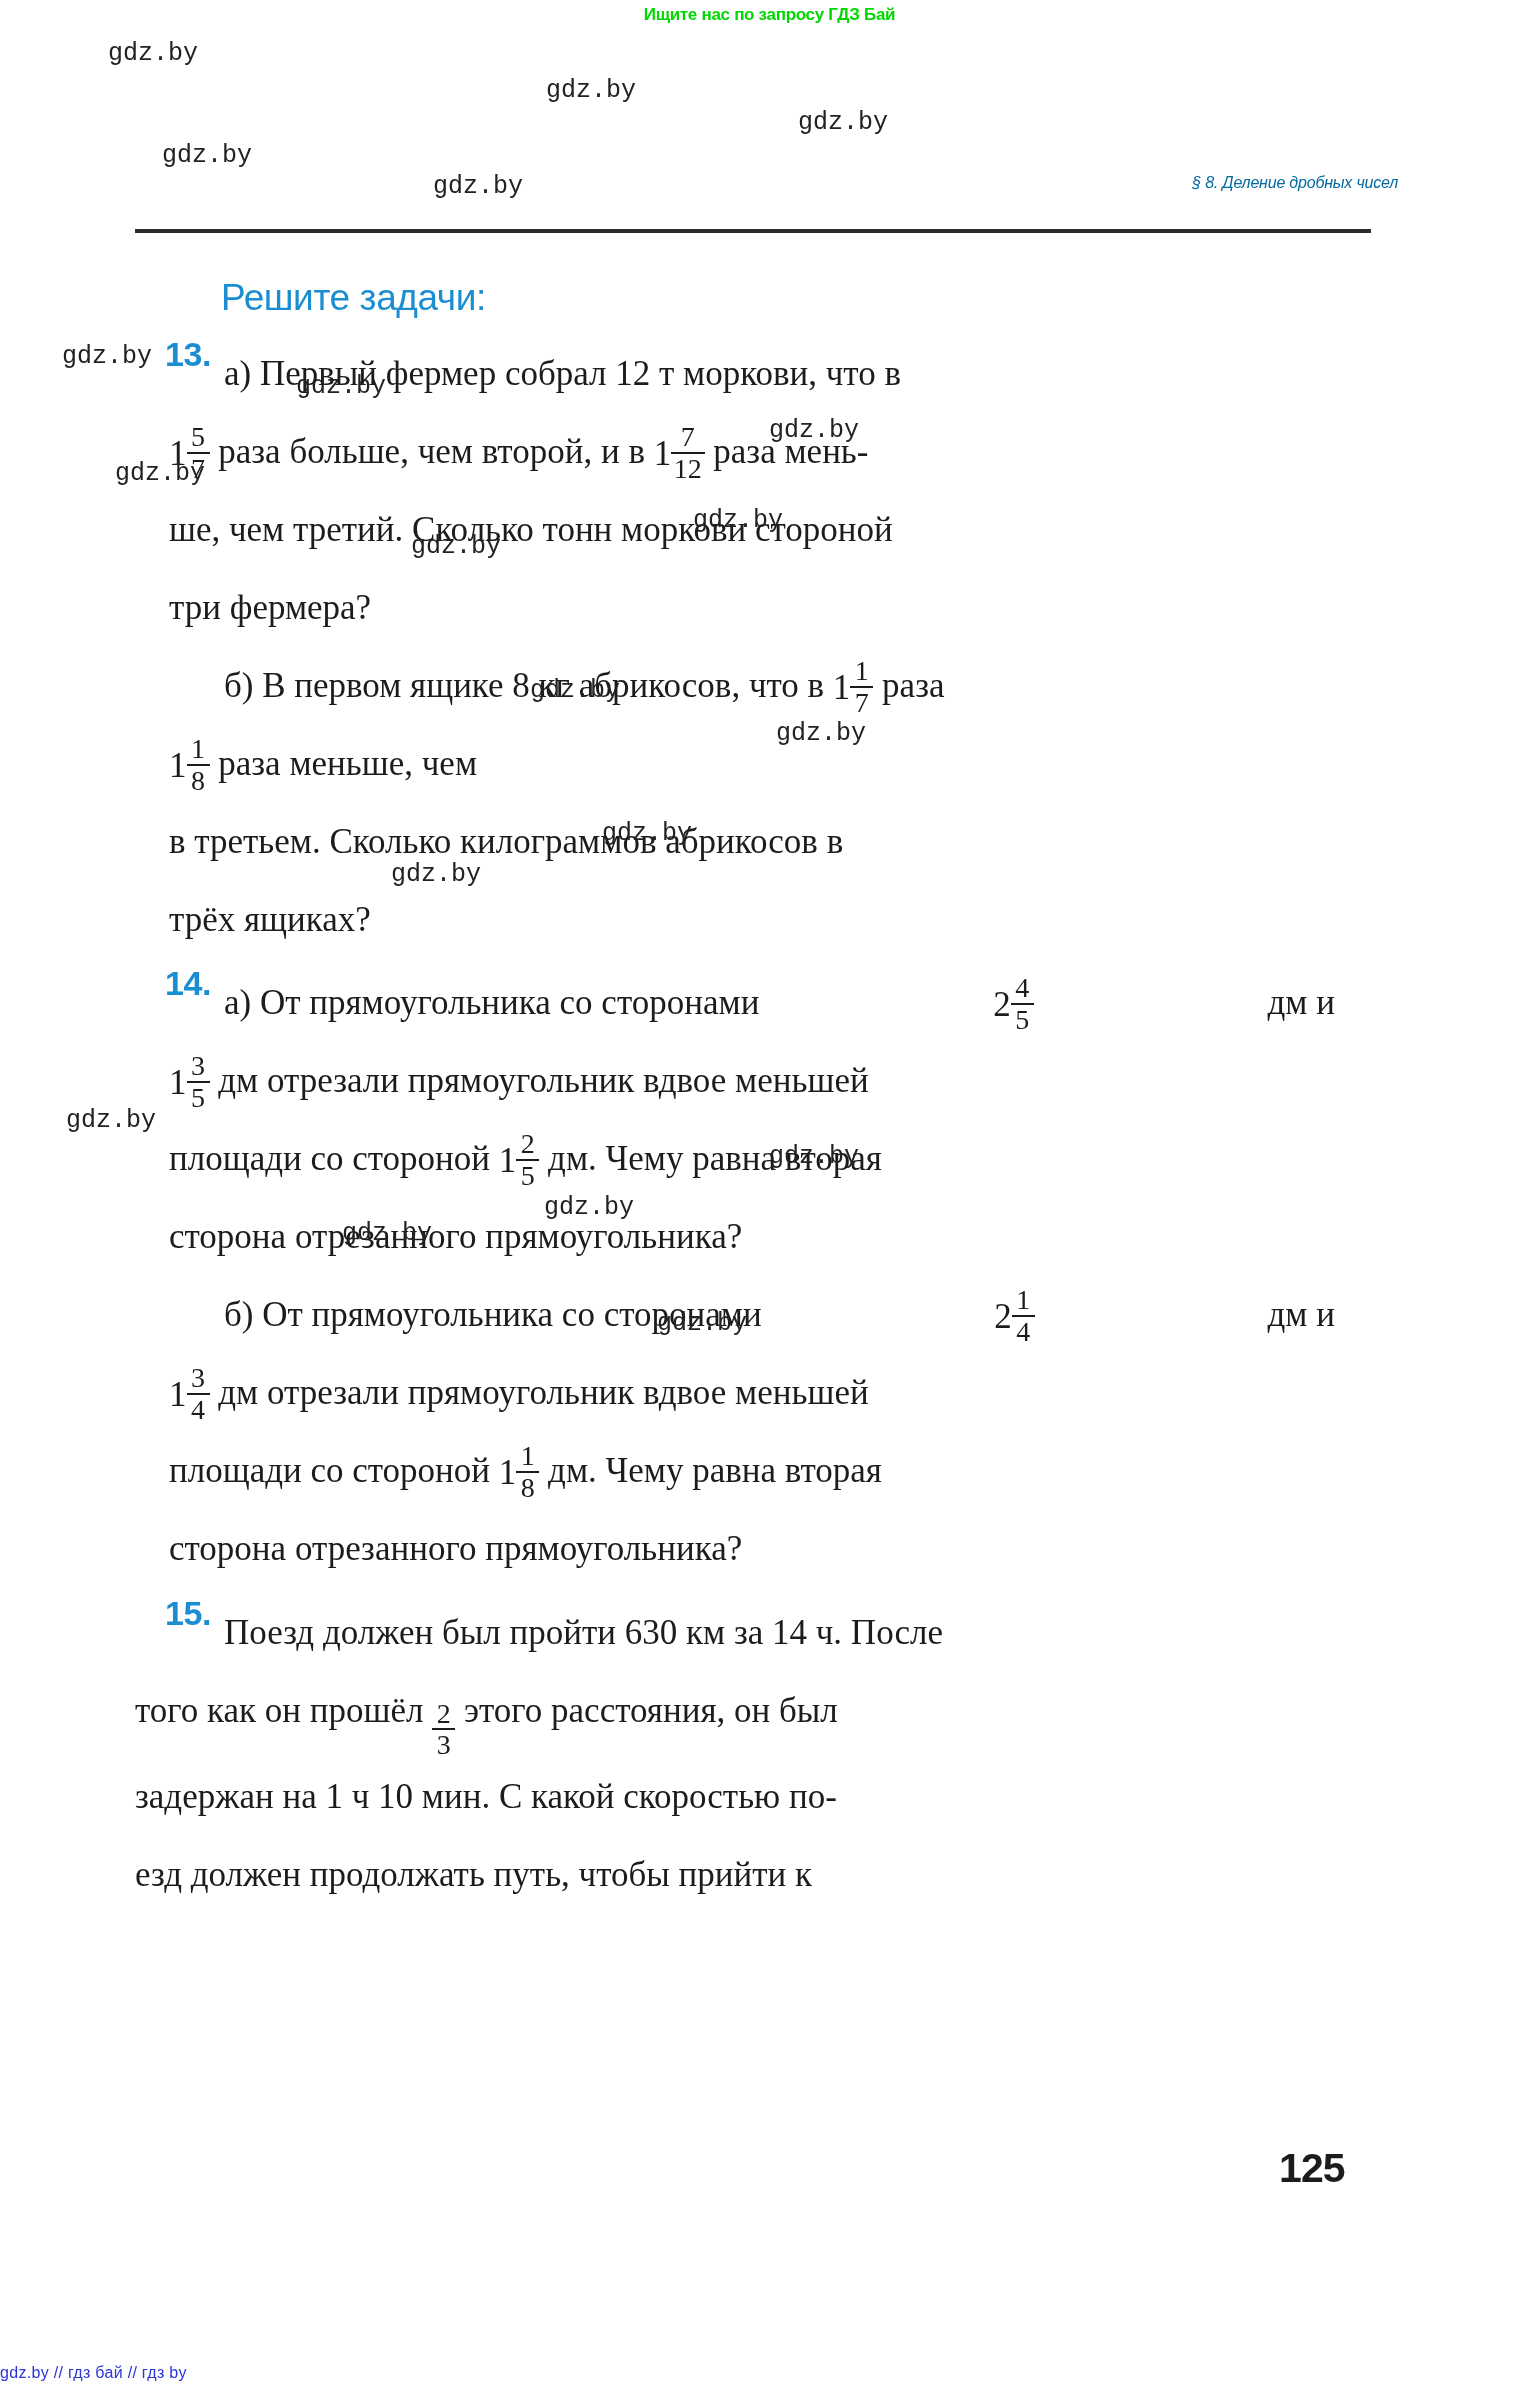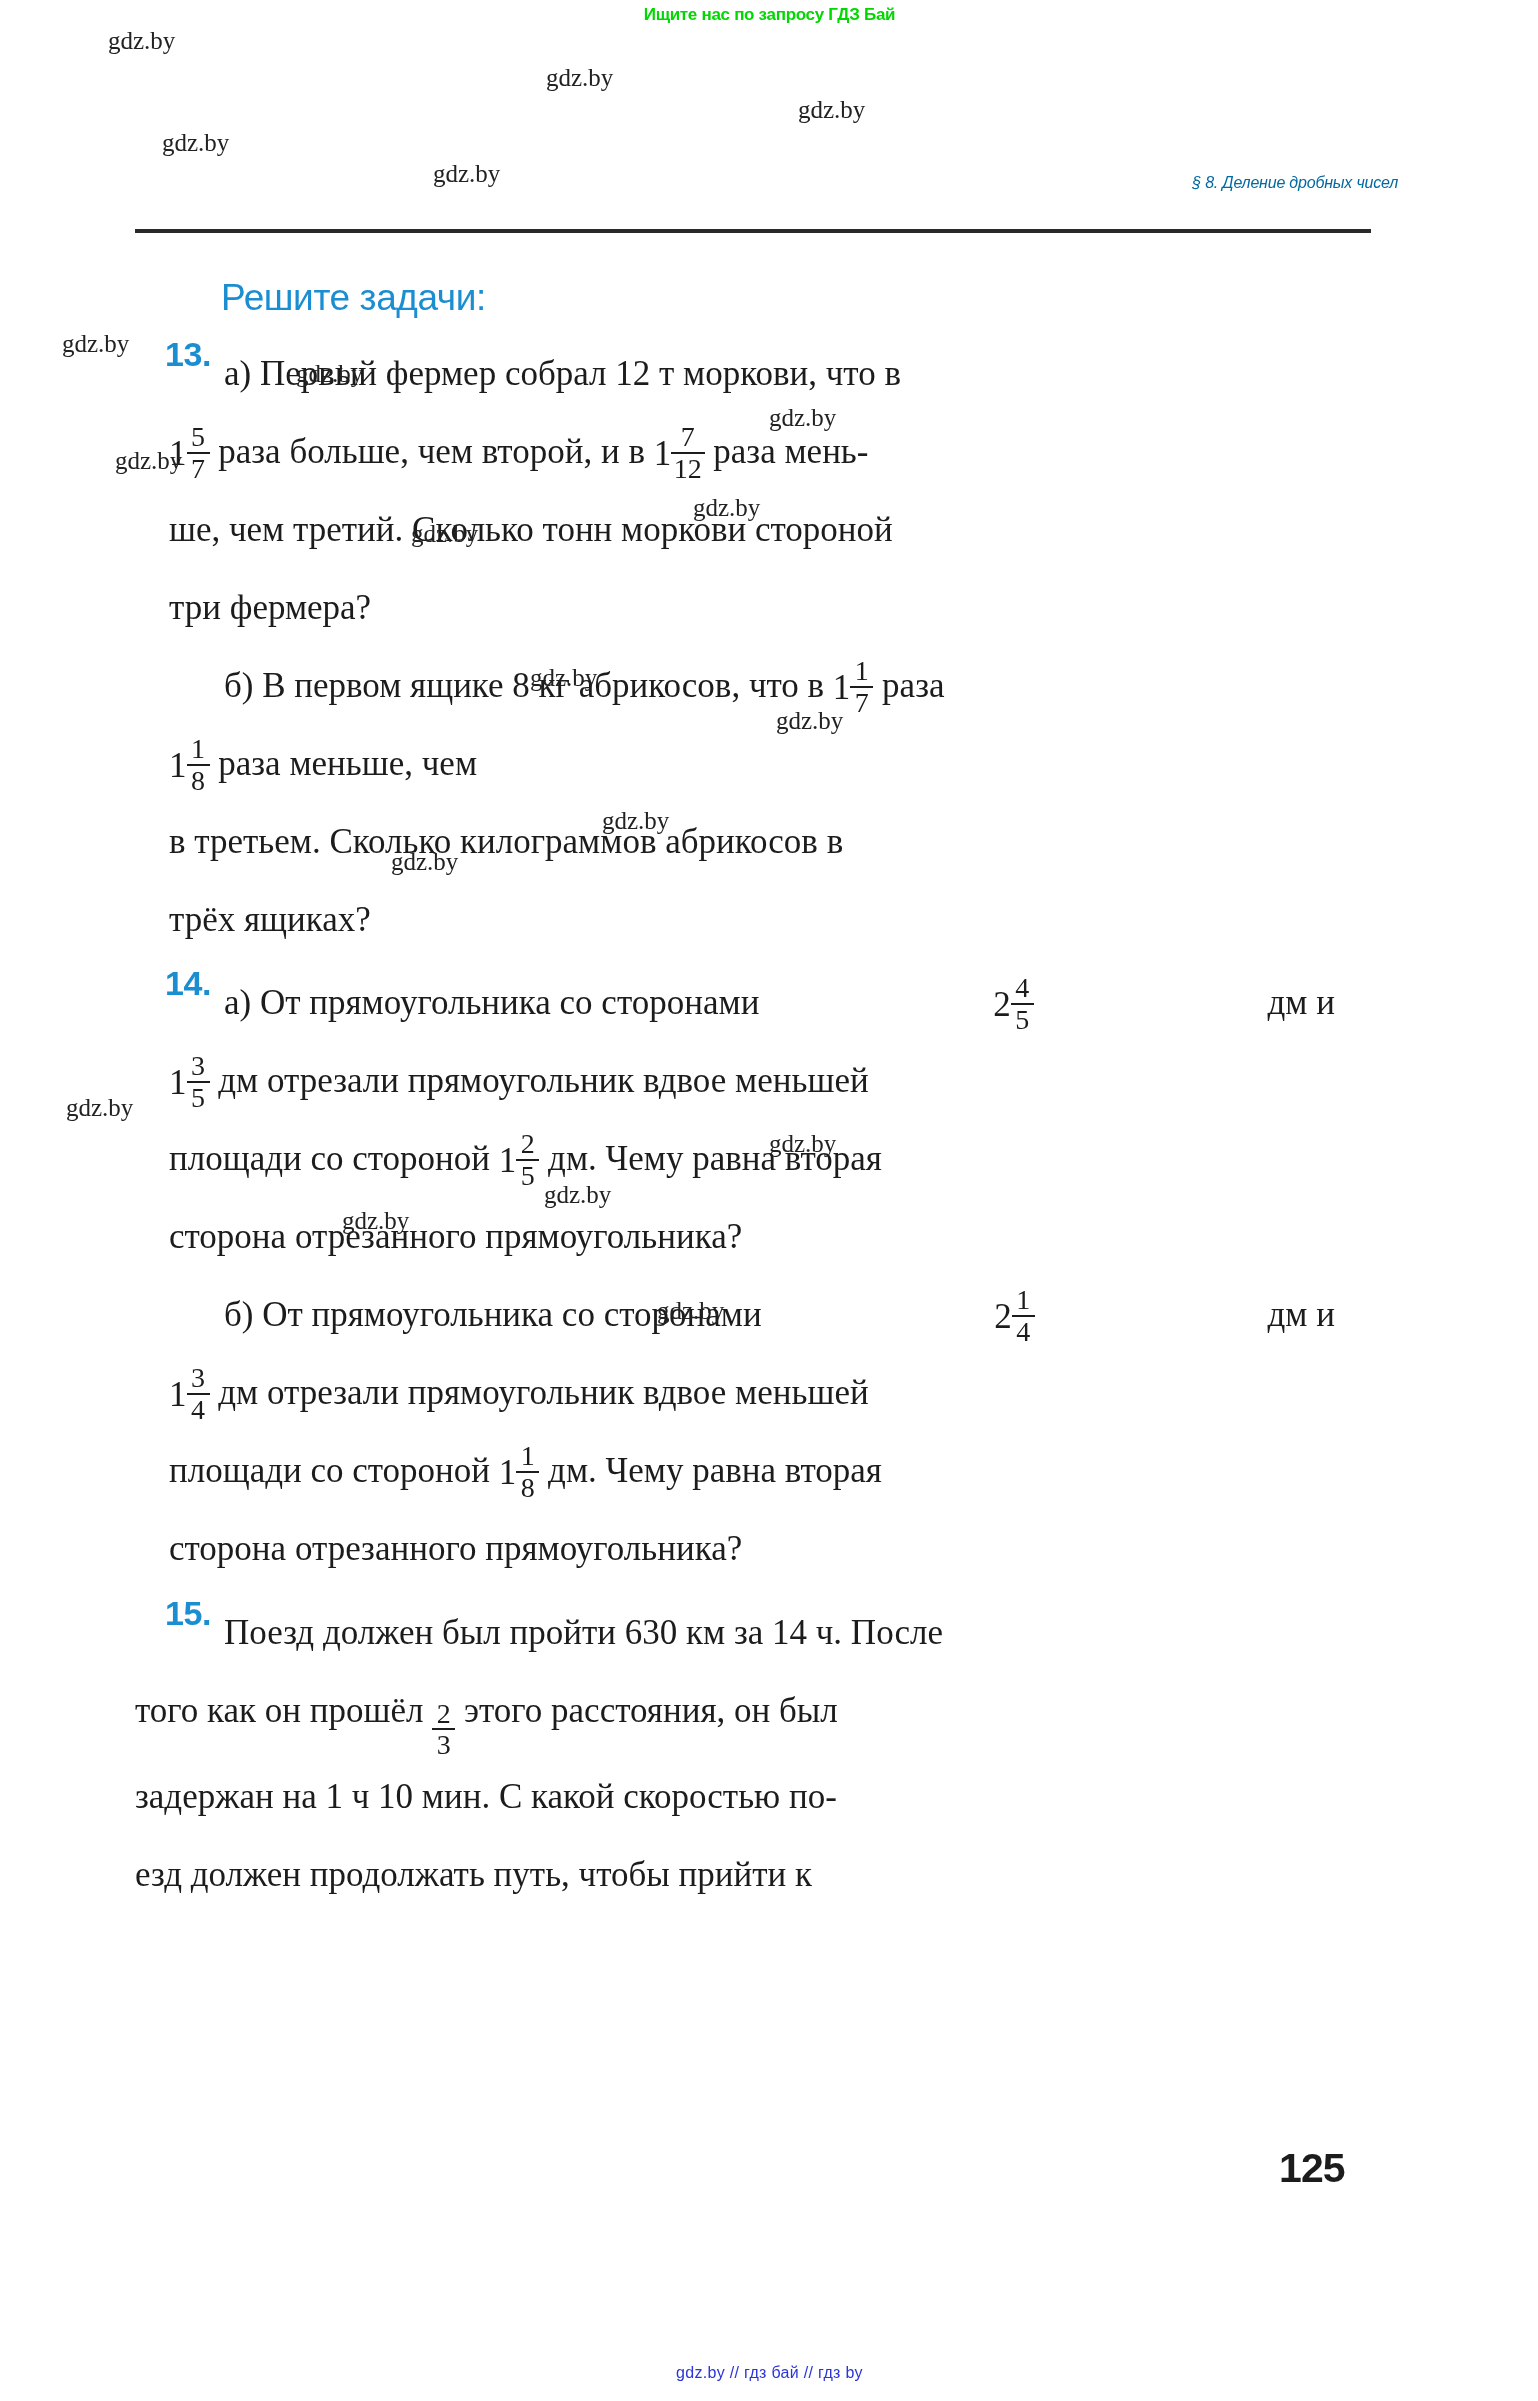--- a/index.html
+++ b/index.html
@@ -148,35 +148,36 @@
     color: #1c1c1c;
     letter-spacing: -0.9px;
   }
 
   
   .credit {
     position: absolute;
     top: 2364px;
     left: 0;
     width: 100%;
-    text-align: center;
+    text-align: left;
     font-family: "Liberation Sans", sans-serif;
     font-size: 16px;
     color: #2b35d8;
     letter-spacing: 0.3px;
   }
 
   
   .wm {
     position: absolute;
-    font-family: Liberation Serif, serif;
+    font-family: Liberation Mono, monospace;
     font-size: 23px;
     color: #222222;
     white-space: nowrap;
     pointer-events: none;
+    margin-top: 12px;
   }
 </style>
 </head>
 <body>
 
 <div class="page">
 
   <div class="promo">Ищите нас по запросу ГДЗ Бай</div>
 
   <div class="runhead">§ 8. Деление дробных чисел</div>

